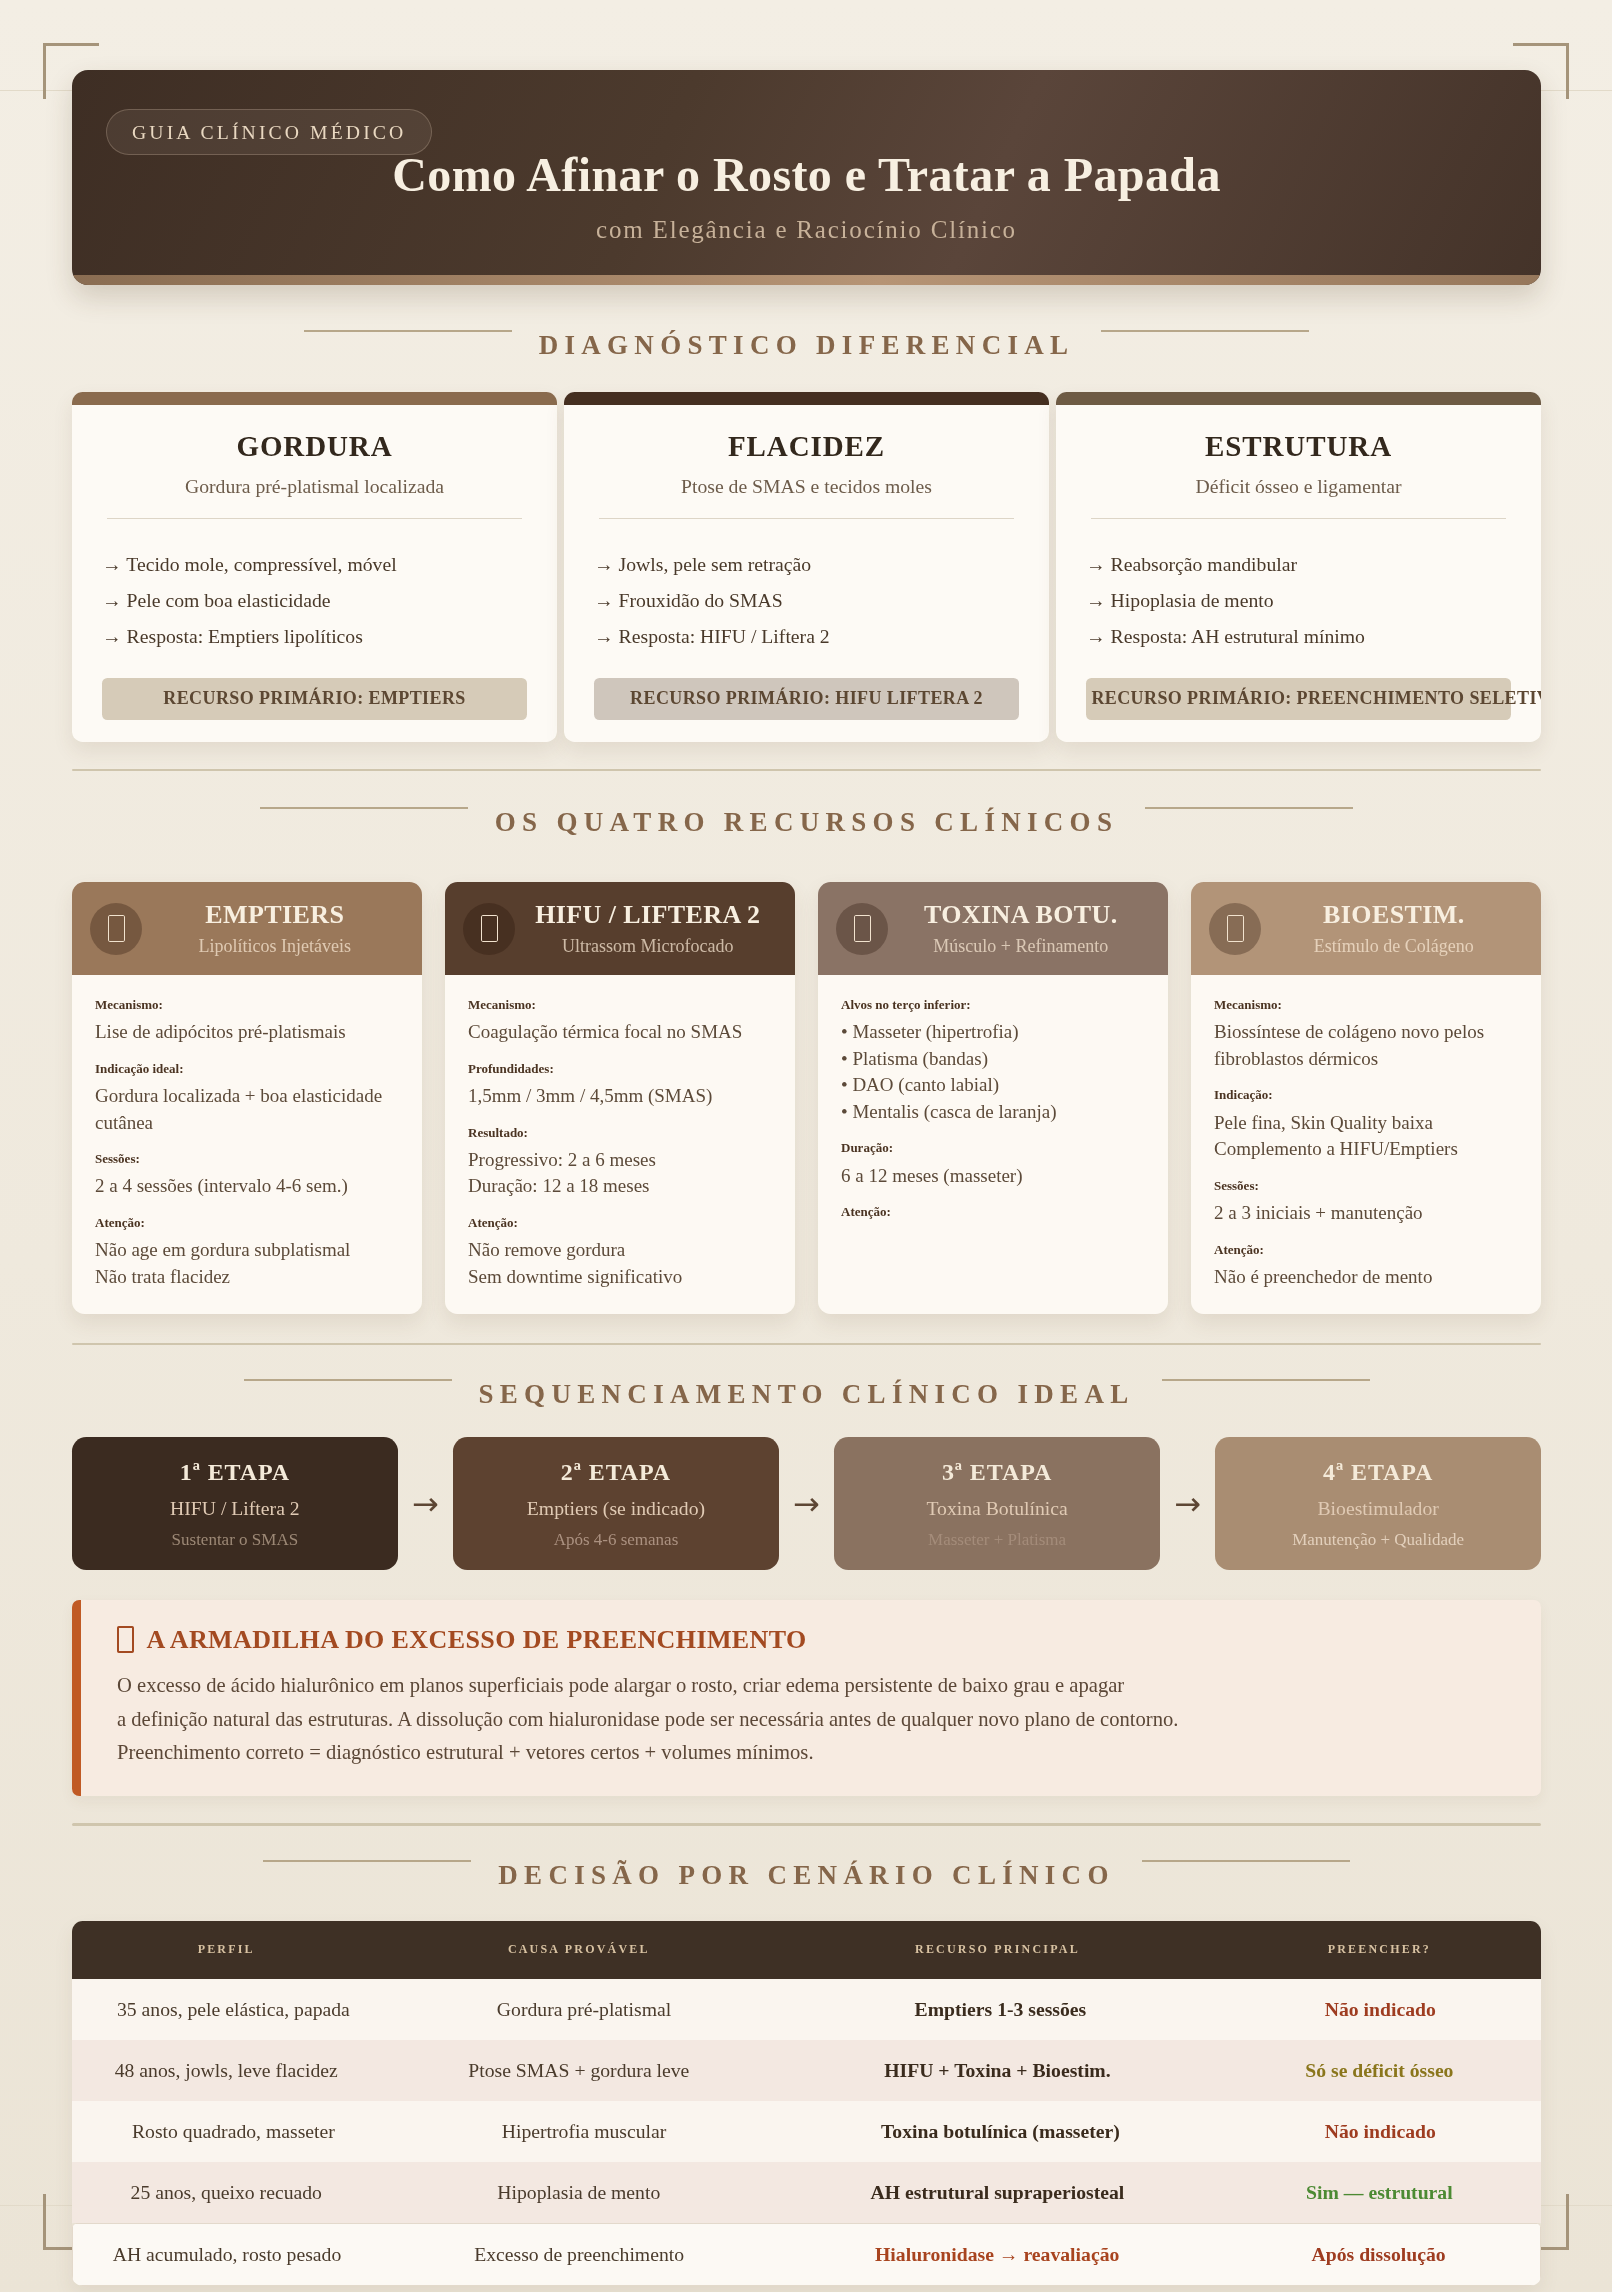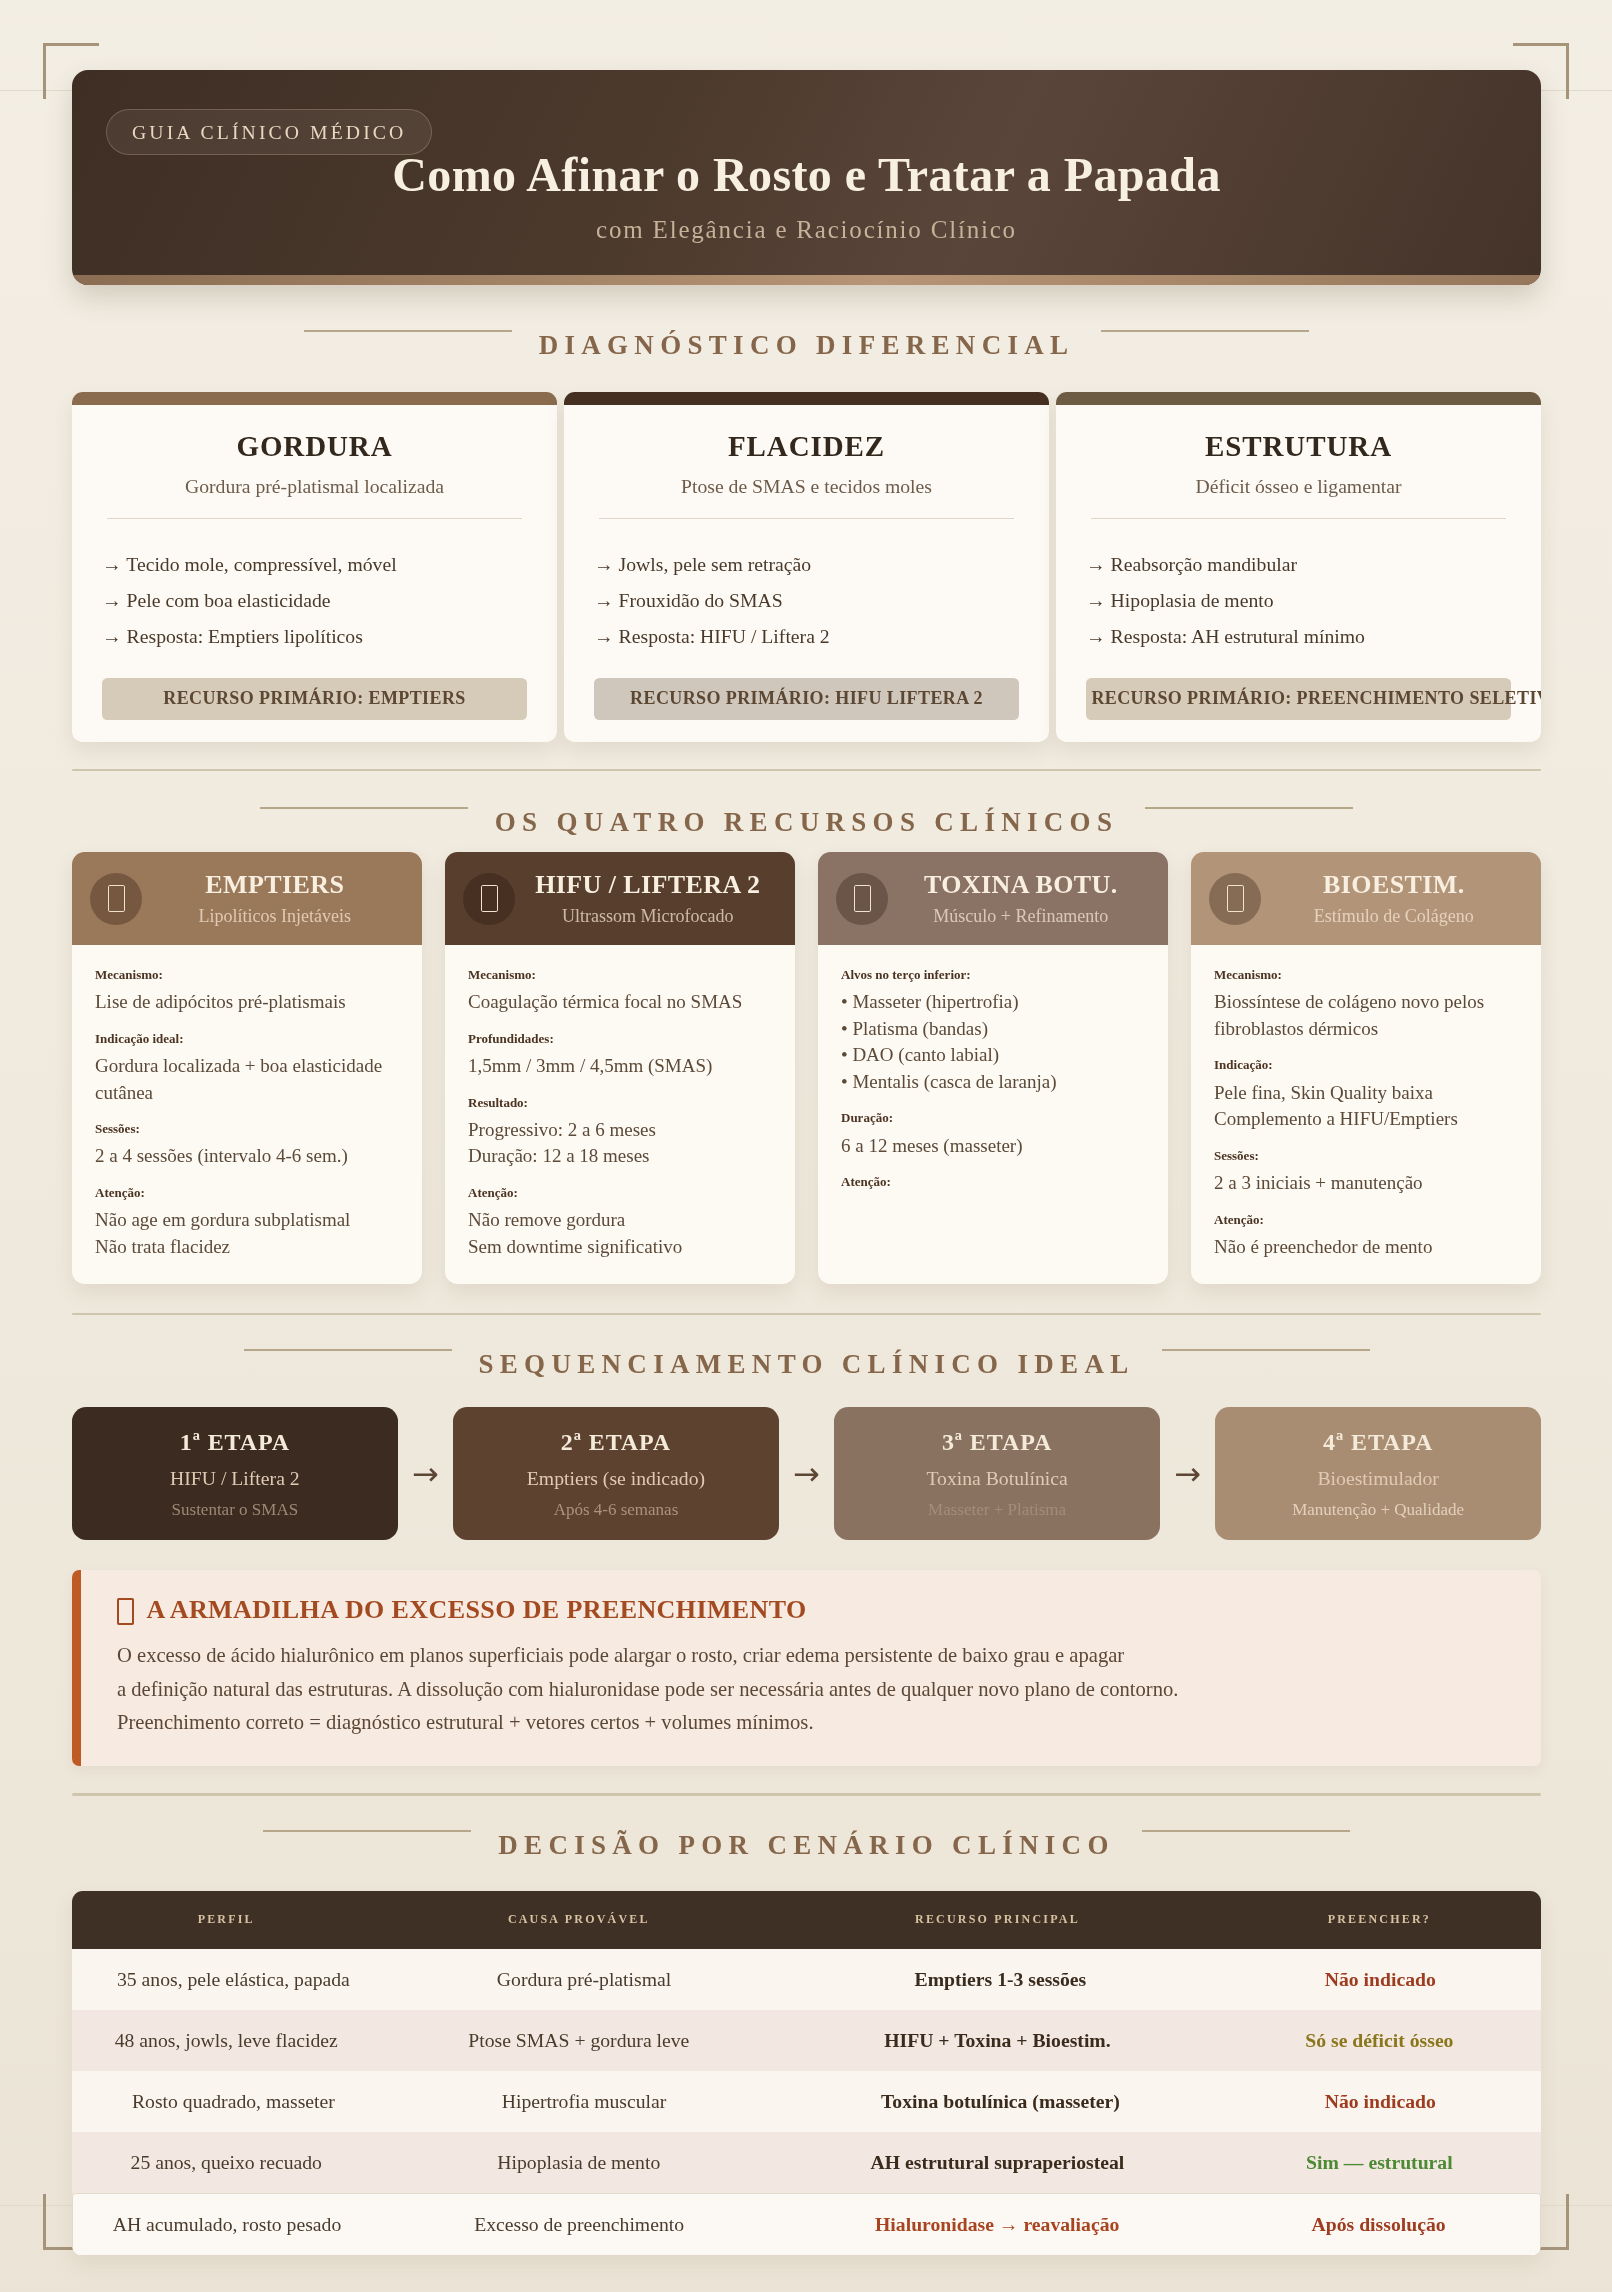--- a/index.html
+++ b/index.html
@@ -50,21 +50,21 @@
   .diag-body { padding:25px 30px 21.5px; text-align:center; display:flex; flex-direction:column; flex:1; }
   .diag-title { font-size:29px; font-weight:bold; color:#33281d; letter-spacing:0.9px; }
   .diag-sub { margin-top:12.5px; font-size:19.7px; color:#6d5c4b; }
   .diag-hr { height:1.8px; background:#ddd5c7; margin:19.7px 5.4px; }
   .diag-items { text-align:left; flex:1; }
   .diag-item { font-size:19.7px; color:#49392a; margin:13.4px 0; }
   .diag-footer { margin-top:16px; background:#d6cbb8; border-radius:5.4px; padding:10.7px 5.4px;
     font-size:18px; font-weight:bold; color:#5c4732; letter-spacing:0.4px; white-space:nowrap; }
 
   
-  .res-grid { display:grid; grid-template-columns:repeat(4,1fr); gap:23px; margin-top:14px; }
+  .res-grid { display:grid; grid-template-columns:repeat(4,1fr); gap:23px; margin-top:44px; }
   .res-card { border-radius:12.5px; overflow:hidden; background:#fdf9f3; box-shadow:0 9px 19.7px rgba(95,65,35,.10); }
   .res-head { min-height:93px; display:flex; align-items:center; gap:14.3px; padding:14.3px 18px; }
   .res-circle { flex:0 0 52px; width:52px; height:52px; border-radius:50%; background:rgba(35,18,8,.30);
     display:flex; align-items:center; justify-content:center; color:#f2e3cf; }
   .res-head-text { flex:1; text-align:center; padding-right:10.7px; }
   .res-title { font-size:26px; font-weight:bold; color:#f8efe0; letter-spacing:0.4px; white-space:nowrap; }
   .res-sub { margin-top:6.3px; font-size:18px; color:rgba(250,233,212,.72); }
   .res-body { padding:21.5px 23px 23px; }
   .res-label { font-size:13px; font-weight:bold; color:#4b3422; margin-top:15px; }
   .res-label:first-child { margin-top:0; }
@@ -82,21 +82,21 @@
   .seq-num { font-size:24px; font-weight:bold; color:#f4ead9; letter-spacing:0.9px; }
   .seq-main { margin-top:11.6px; font-size:19.7px; color:#e0cab4; }
   .seq-sub { margin-top:9.9px; font-size:17px; }
   .s1 .seq-sub { color:#9c8875; } .s2 .seq-sub { color:#ab9180; }
   .s3 .seq-sub { color:#a48c7a; } .s4 .seq-sub { color:#e3d0bc; }
   .seq-arrow { font-size:32px; color:#5d4634; flex:0 0 auto; font-family:"DejaVu Sans",sans-serif; }
 
   
   .warn { margin-top:30px; background:#f7ebe1; border-left:9px solid #c05a24; border-radius:7.2px;
     padding:25px 36px 27px; box-shadow:0 5.4px 14.3px rgba(95,65,35,.06); }
-  .warn-title { display:flex; align-items:flex-end; gap:12.5px; color:#a34a21; font-size:26px; font-weight:bold; letter-spacing:0.4px; }
+  .warn-title { display:flex; align-items:center; gap:12.5px; color:#a34a21; font-size:26px; font-weight:bold; letter-spacing:0.4px; }
   .warn-body { margin-top:14.3px; font-size:20.6px; color:#5b4737; line-height:1.62; white-space:pre-line; }
 
   
   .table { margin-top:30px; border-radius:10.7px; overflow:hidden; box-shadow:0 9px 19.7px rgba(95,65,35,.08); }
   .trow { display:grid; grid-template-columns:21% 27% 30% 22%; align-items:center; text-align:center; }
   .thead { background:#3e3025; padding:21.5px 0; }
   .thead .th { font-size:12px; font-weight:bold; color:#d8c2a2; letter-spacing:2.2px; }
   .tr { padding:19px 0; font-size:19.7px; }
   .tr.odd  { background:#faf5ef;padding-left:8px; }
   .tr.even { background:#f3e8e1; }

